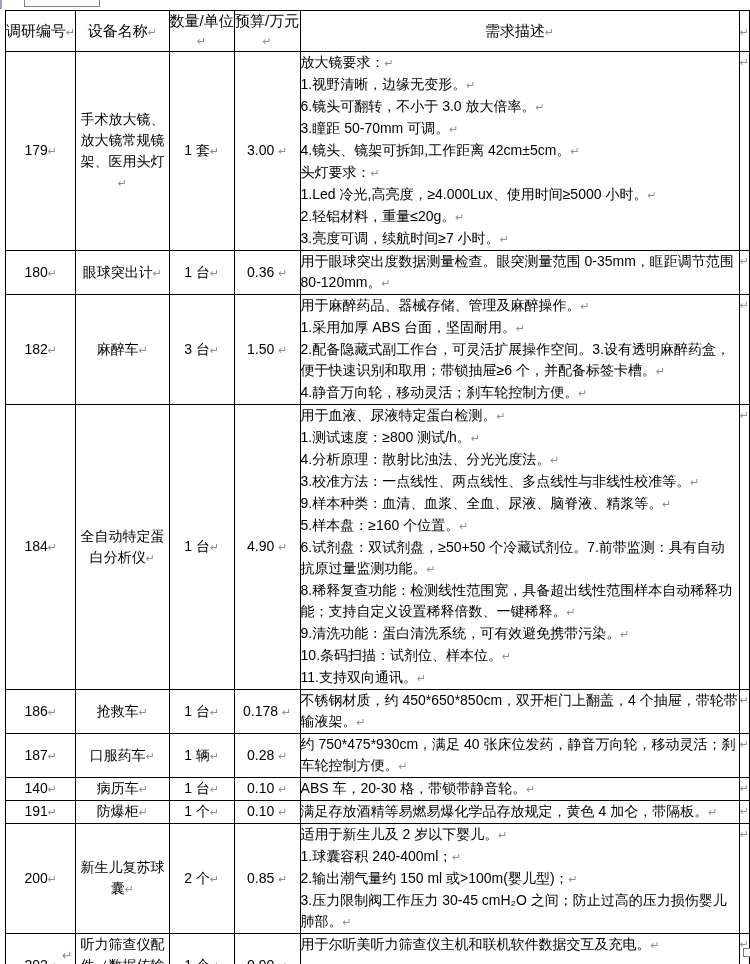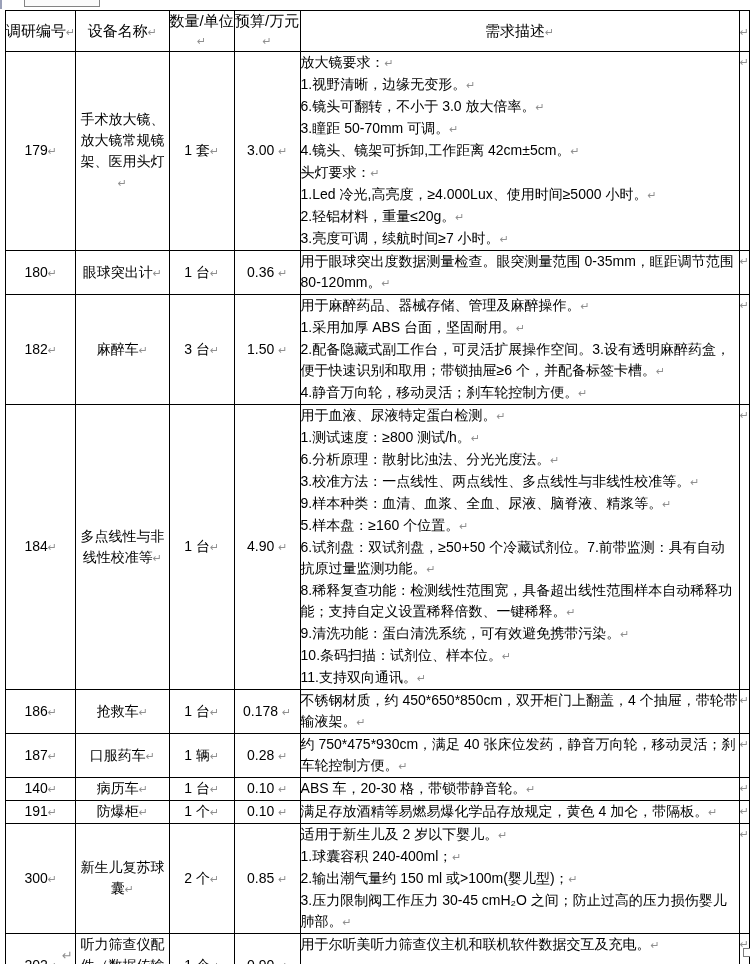--- a/index.html
+++ b/index.html
@@ -93,27 +93,27 @@
           <td class="cell-desc">
             <div class="para"><span>用于麻醉药品、器械存储、管理及麻醉操作。</span><span class="pmark">↵</span></div>
             <div class="para"><span>1.采用加厚 ABS 台面，坚固耐用。</span><span class="pmark">↵</span></div>
             <div class="para"><span>2.配备隐藏式副工作台，可灵活扩展操作空间。3.设有透明麻醉药盒，便于快速识别和取用；带锁抽屉≥6 个，并配备标签卡槽。</span><span class="pmark">↵</span></div>
             <div class="para"><span>4.静音万向轮，移动灵活；刹车轮控制方便。</span><span class="pmark">↵</span></div>
           </td>
           <td class="rowmark"><span class="pmark">↵</span></td>
         </tr>
         <tr style="height: 273px;">
           <td class="cell-center"><span>184</span><span class="pmark">↵</span></td>
-          <td class="cell-center"><span>多点线性与非线性校准等</span><span class="pmark">↵</span></td>
+          <td class="cell-center"><span>全自动特定蛋白分析仪</span><span class="pmark">↵</span></td>
           <td class="cell-center"><span>1 台</span><span class="pmark">↵</span></td>
           <td class="cell-center budget"><span>4.90</span><span class="pmark">↵</span></td>
           <td class="cell-desc">
             <div class="para"><span>用于血液、尿液特定蛋白检测。</span><span class="pmark">↵</span></div>
             <div class="para"><span>1.测试速度：≥800 测试/h。</span><span class="pmark">↵</span></div>
-            <div class="para"><span>6.分析原理：散射比浊法、分光光度法。</span><span class="pmark">↵</span></div>
+            <div class="para"><span>4.分析原理：散射比浊法、分光光度法。</span><span class="pmark">↵</span></div>
             <div class="para"><span>3.校准方法：一点线性、两点线性、多点线性与非线性校准等。</span><span class="pmark">↵</span></div>
             <div class="para"><span>9.样本种类：血清、血浆、全血、尿液、脑脊液、精浆等。</span><span class="pmark">↵</span></div>
             <div class="para"><span>5.样本盘：≥160 个位置。</span><span class="pmark">↵</span></div>
             <div class="para"><span>6.试剂盘：双试剂盘，≥50+50 个冷藏试剂位。7.前带监测：具有自动抗原过量监测功能。</span><span class="pmark">↵</span></div>
             <div class="para"><span>8.稀释复查功能：检测线性范围宽，具备超出线性范围样本自动稀释功能；支持自定义设置稀释倍数、一键稀释。</span><span class="pmark">↵</span></div>
             <div class="para"><span>9.清洗功能：蛋白清洗系统，可有效避免携带污染。</span><span class="pmark">↵</span></div>
             <div class="para"><span>10.条码扫描：试剂位、样本位。</span><span class="pmark">↵</span></div>
             <div class="para"><span>11.支持双向通讯。</span><span class="pmark">↵</span></div>
           </td>
           <td class="rowmark"><span class="pmark">↵</span></td>
@@ -152,21 +152,21 @@
           <td class="cell-center"><span>191</span><span class="pmark">↵</span></td>
           <td class="cell-center"><span>防爆柜</span><span class="pmark">↵</span></td>
           <td class="cell-center"><span>1 个</span><span class="pmark">↵</span></td>
           <td class="cell-center budget"><span>0.10</span><span class="pmark">↵</span></td>
           <td class="cell-desc">
             <div class="para"><span>满足存放酒精等易燃易爆化学品存放规定，黄色 4 加仑，带隔板。</span><span class="pmark">↵</span></div>
           </td>
           <td class="rowmark"><span class="pmark">↵</span></td>
         </tr>
         <tr style="height: 100px;">
-          <td class="cell-center"><span>300</span><span class="pmark">↵</span></td>
+          <td class="cell-center"><span>200</span><span class="pmark">↵</span></td>
           <td class="cell-center"><span>新生儿复苏球囊</span><span class="pmark">↵</span></td>
           <td class="cell-center"><span>2 个</span><span class="pmark">↵</span></td>
           <td class="cell-center budget"><span>0.85</span><span class="pmark">↵</span></td>
           <td class="cell-desc">
             <div class="para"><span>适用于新生儿及 2 岁以下婴儿。</span><span class="pmark">↵</span></div>
             <div class="para"><span>1.球囊容积 240-400ml；</span><span class="pmark">↵</span></div>
             <div class="para"><span>2.输出潮气量约 150 ml 或&gt;100m(婴儿型)；</span><span class="pmark">↵</span></div>
             <div class="para"><span>3.压力限制阀工作压力 30-45 cmH₂O 之间；防止过高的压力损伤婴儿肺部。</span><span class="pmark">↵</span></div>
           </td>
           <td class="rowmark"><span class="pmark">↵</span></td>

